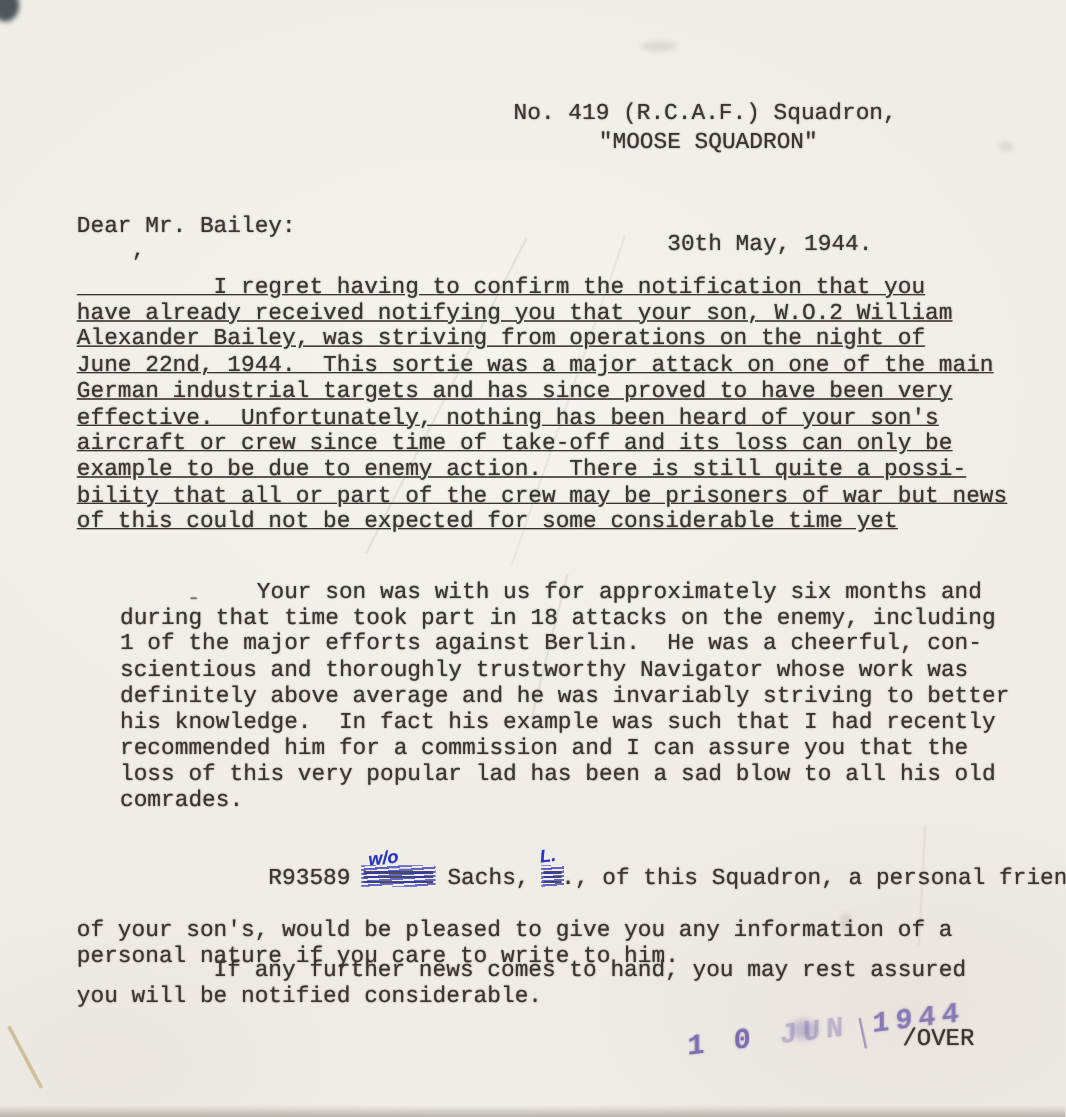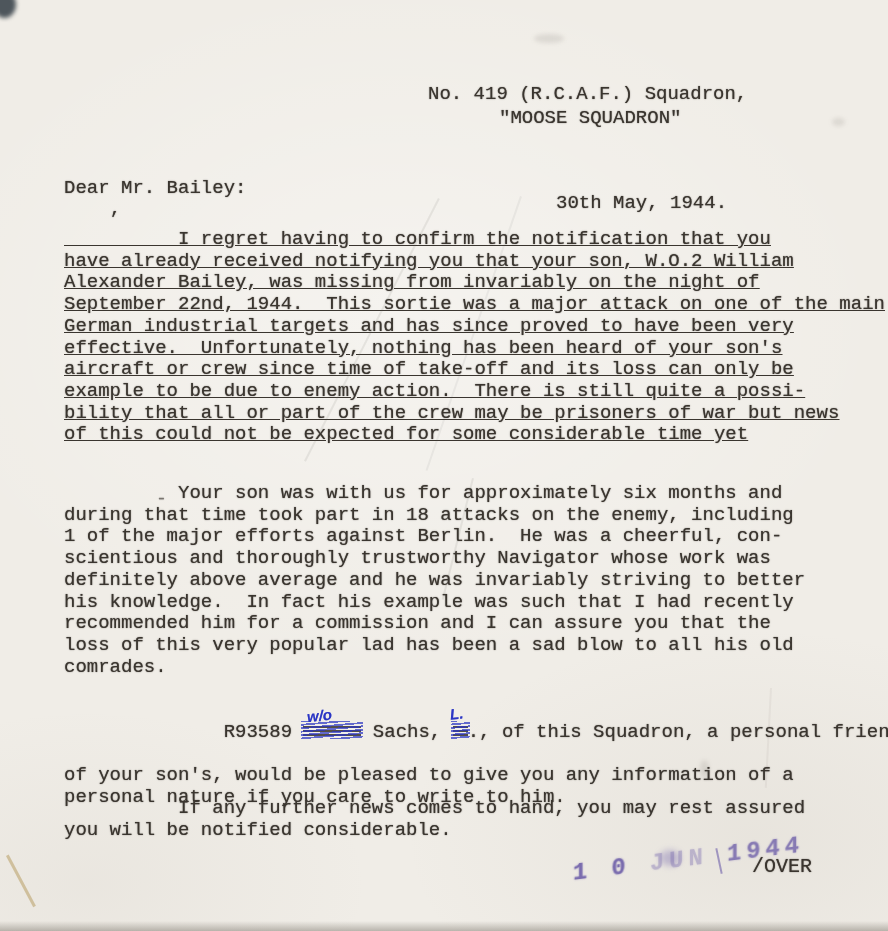--- a/index.html
+++ b/index.html
@@ -19,21 +19,21 @@
   .typed{color:#3a352f;text-shadow:0 0 1.2px rgba(58,53,47,.85);}
   .line{white-space:pre;font-size:19px;line-height:21.7px;}
   .abs{position:absolute;}
 
   .hdr1{left:428px;top:84px;}
   .hdr2{left:499px;top:108px;}
   .hdr-date{left:556px;top:157px;margin-top:36px;}
   .salutation{left:64px;top:178px;}
   .para{left:64px;}
   .p1{top:229px;text-decoration:underline;}
-  .p2{top:483px;}
+  .p2{top:483px;margin-left:36px;}
   .p3{top:700px;}
   .p4{top:798px;}
 
   
   .scratch{display:inline-block;position:relative;vertical-align:-2px;height:16px;}
   .scratch1{width:58px;}
   .scratch2{width:15px;}
   .scratch .base{
     position:absolute;inset:1px 0 1px 0;
     background:repeating-linear-gradient(180deg, transparent 0 2px, rgba(55,50,44,.85) 2px 4px);
@@ -96,22 +96,22 @@
 <div class="abs line typed hdr1">No. 419 (R.C.A.F.) Squadron,</div>
 <div class="abs line typed hdr2">"MOOSE SQUADRON"</div>
 <div class="abs line typed hdr-date">30th May, 1944.</div>
 
 <div class="abs line typed salutation">Dear Mr. Bailey:</div>
 <div class="abs line typed stray-comma">,</div>
 
 <div class="abs typed para p1">
     <div class="line">          I regret having to confirm the notification that you</div>
     <div class="line">have already received notifying you that your son, W.O.2 William</div>
-    <div class="line">Alexander Bailey, was missing from invariably on the night of</div>
-    <div class="line">September 22nd, 1944.  This sortie was a major attack on one of the main</div>
+    <div class="line">Alexander Bailey, was striving from operations on the night of</div>
+    <div class="line">June 22nd, 1944.  This sortie was a major attack on one of the main</div>
     <div class="line">German industrial targets and has since proved to have been very</div>
     <div class="line">effective.  Unfortunately, nothing has been heard of your son's</div>
     <div class="line">aircraft or crew since time of take-off and its loss can only be</div>
     <div class="line">example to be due to enemy action.  There is still quite a possi-</div>
     <div class="line">bility that all or part of the crew may be prisoners of war but news</div>
     <div class="line">of this could not be expected for some considerable time yet</div>
   </div>
 
 <div class="abs line typed stray-dash">-</div>
 <div class="abs typed para p2">

